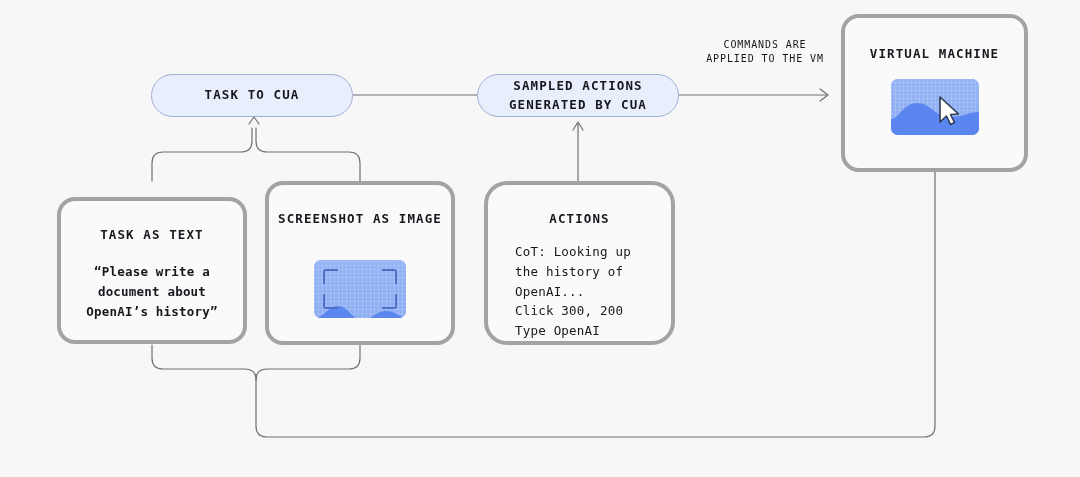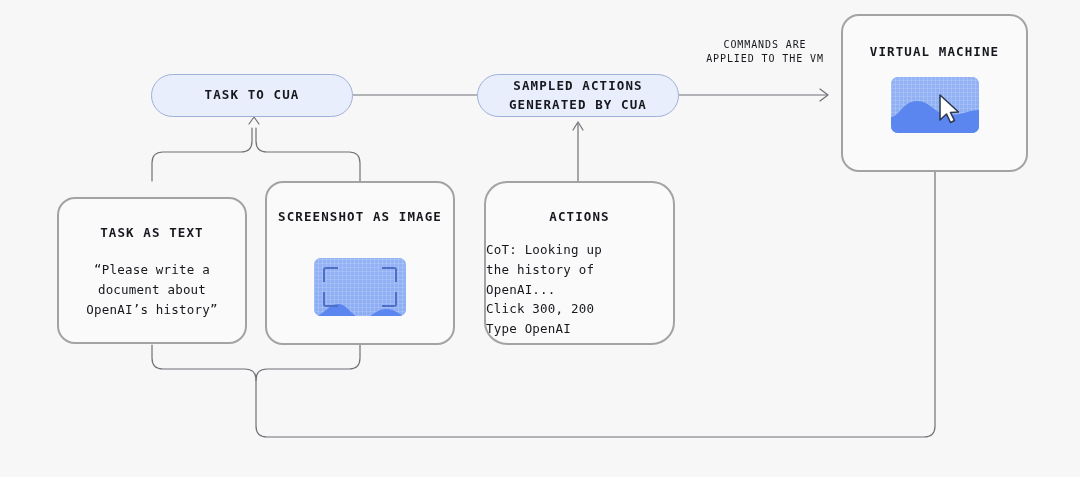--- a/index.html
+++ b/index.html
@@ -51,51 +51,51 @@
   .pill .pill-label {
     font-size: 12.5px;
     font-weight: 700;
     letter-spacing: 1.1px;
     line-height: 1.45;
     color: #16181d;
   }
 
   .card {
     background: #fafafa;
-    border: 2px solid #a3a3a3;
+    border: 4px solid #a3a3a3;
     border-radius: 18px;
     padding-top: 26px;
   }
   .card-title {
     font-size: 12.5px;
     font-weight: 700;
     letter-spacing: 1.1px;
     color: #16181d;
   }
   .card-body {
     font-size: 12.5px;
     line-height: 1.58;
     letter-spacing: .2px;
     color: #16181d;
     white-space: pre-line;
   }
-  .body-center { text-align: center; }
+  .body-center { text-align: center; font-weight: bold; }
   .body-left   { text-align: left; align-self: flex-start; }
 
   
   #node-input-pill      { left: 151px; top: 74px;  width: 202px; height: 43px; }
   #node-sampled-pill    { left: 477px; top: 74px;  width: 202px; height: 43px; }
   #node-task-card       { left: 57px;  top: 197px; width: 190px; height: 147px; }
   #node-screenshot-card { left: 265px; top: 181px; width: 190px; height: 164px; }
   #node-actions-card    { left: 484px; top: 181px; width: 191px; height: 164px; border-radius: 23px; }
   #node-vm-card         { left: 841px; top: 14px;  width: 187px; height: 158px; }
 
   #node-task-card .card-body      { margin-top: 20px; }
   #node-screenshot-card .card-body{ margin-top: 14px; }
-  #node-actions-card .card-body   { margin-top: 16px; }
+  #node-actions-card .card-body   { margin-top: 16px; margin-left: 27px; }
   #node-vm-card                   { padding-top: 28px; }
   #node-vm-card .vm-thumb         { margin-top: 18px; }
 
   
   #edge-caption {
     position: absolute;
     left: 690px;
     top: 38px;
     width: 150px;
     text-align: center;

